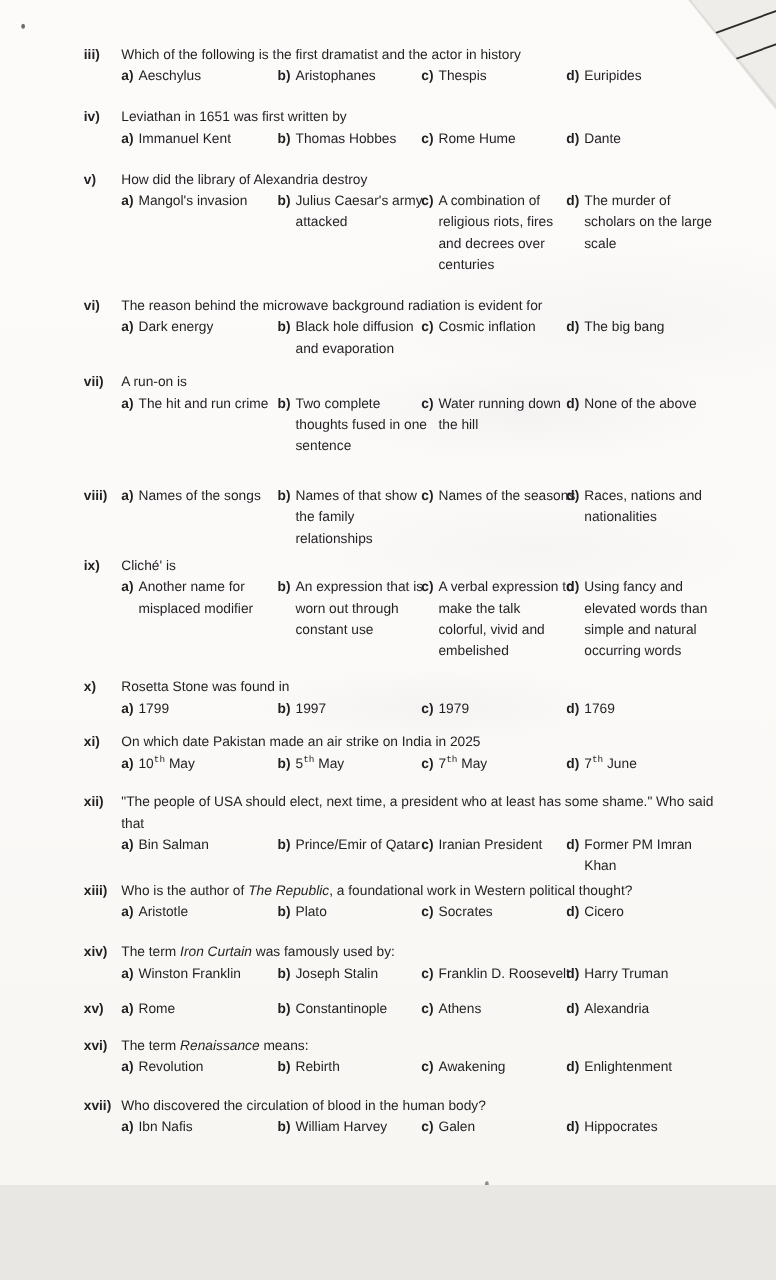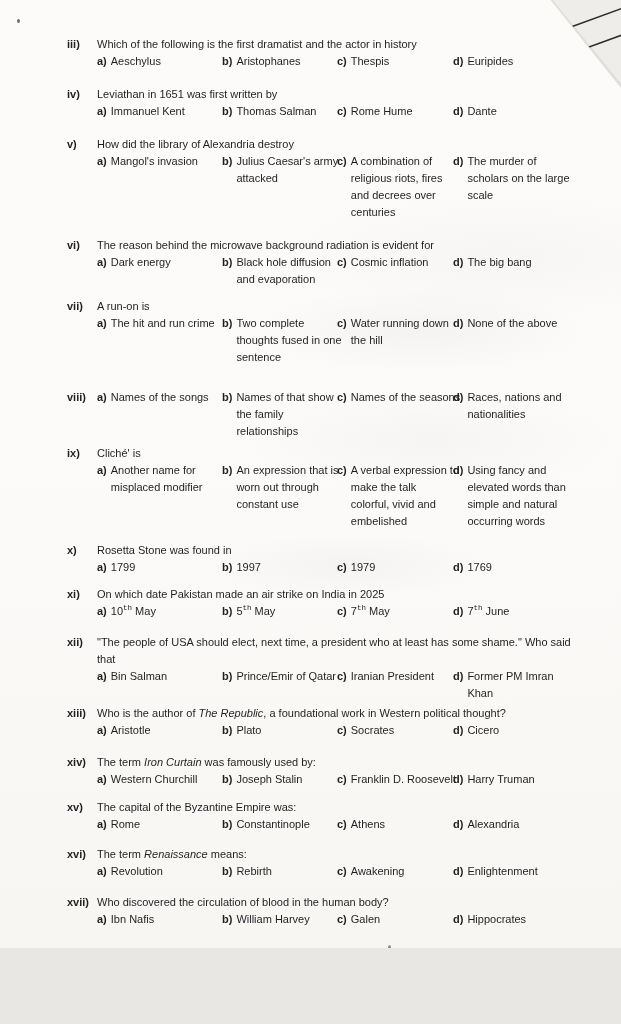--- a/index.html
+++ b/index.html
@@ -101,21 +101,21 @@
       <section class="question">
         <span class="qnum">iv)</span>
         <div class="qtext">Leviathan in 1651 was first written by</div>
         <div class="options">
           <div class="option">
             <span class="olabel">a)</span>
             <span class="otext">Immanuel Kent</span>
           </div>
           <div class="option">
             <span class="olabel">b)</span>
-            <span class="otext">Thomas Salman</span>
+            <span class="otext">Thomas Hobbes</span>
           </div>
           <div class="option">
             <span class="olabel">c)</span>
             <span class="otext">Rome Hume</span>
           </div>
           <div class="option">
             <span class="olabel">d)</span>
             <span class="otext">Dante</span>
           </div>
         </div>
@@ -316,39 +316,38 @@
             <span class="otext">Cicero</span>
           </div>
         </div>
       </section>
       <section class="question">
         <span class="qnum">xiv)</span>
         <div class="qtext">The term <i>Iron Curtain</i> was famously used by:</div>
         <div class="options">
           <div class="option">
             <span class="olabel">a)</span>
-            <span class="otext">Western Churchill</span>
+            <span class="otext">Winston Franklin</span>
           </div>
           <div class="option">
             <span class="olabel">b)</span>
             <span class="otext">Joseph Stalin</span>
           </div>
           <div class="option">
             <span class="olabel">c)</span>
             <span class="otext">Franklin D. Roosevelt</span>
           </div>
           <div class="option">
             <span class="olabel">d)</span>
             <span class="otext">Harry Truman</span>
           </div>
         </div>
       </section>
       <section class="question">
         <span class="qnum">xv)</span>
-        <div class="qtext">The capital of the Byzantine Empire was:</div>
         <div class="options">
           <div class="option">
             <span class="olabel">a)</span>
             <span class="otext">Rome</span>
           </div>
           <div class="option">
             <span class="olabel">b)</span>
             <span class="otext">Constantinople</span>
           </div>
           <div class="option">

